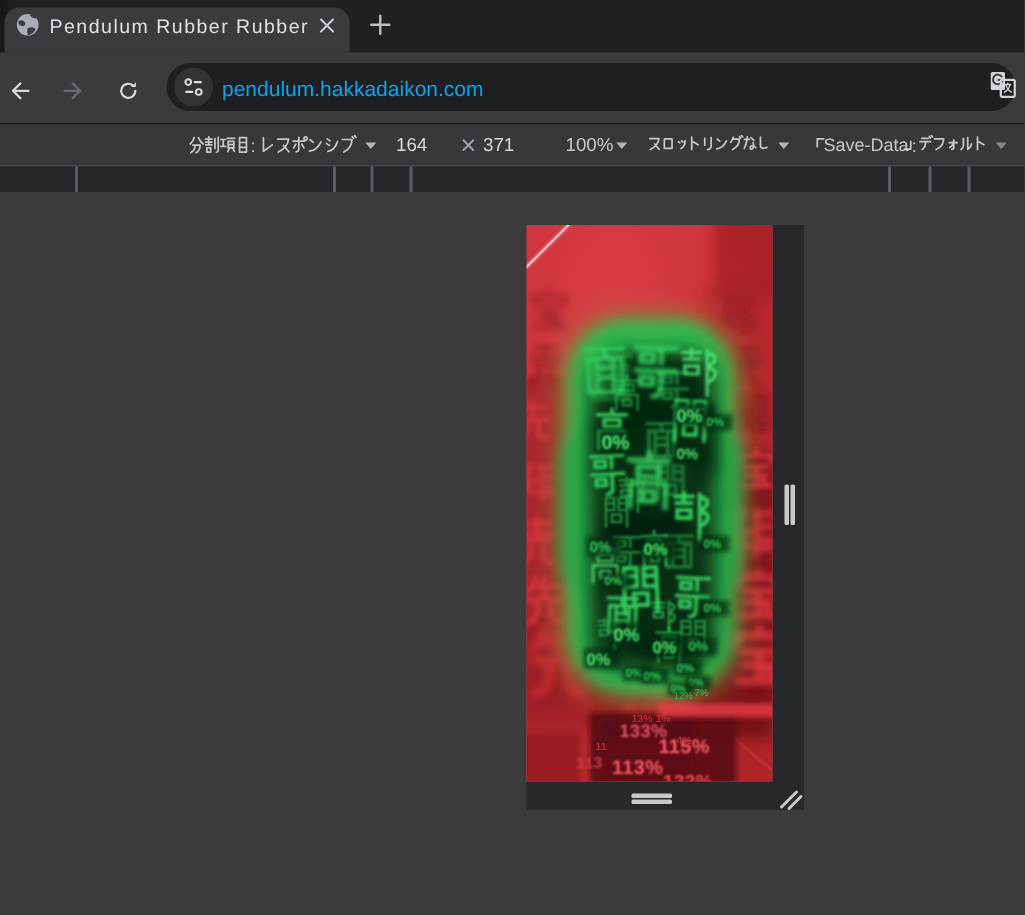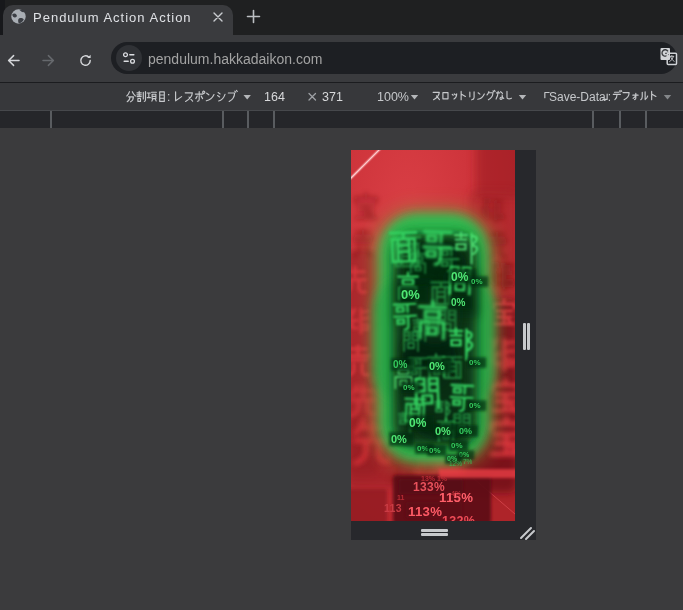--- a/index.html
+++ b/index.html
@@ -13,21 +13,21 @@
 <div class="abs" style="left:0;top:0;width:683px;height:35px;background:#1f2021;"></div>
 <div class="abs" style="left:0;top:0;width:5px;height:35px;background:#17181b;"></div>
 <div class="abs" style="left:3px;top:5px;width:230px;height:30px;background:#3a3b3e;border-radius:10px 10px 0 0;"></div>
 
 <svg class="abs" style="left:10px;top:8px" width="17" height="17" viewBox="0 0 17 17">
   <circle cx="8.5" cy="8.5" r="7.2" fill="#a9aeb4"></circle>
   <path d="M2.2,6.5 C4,5 5.5,5.5 6.5,6.8 C7.5,8 6.6,9.2 5.2,9.4 C3.8,9.6 2.5,8.5 2.2,6.5 Z" fill="#3b3e44"></path>
   <path d="M9.5,2 C11,3.2 11.8,4.4 13.5,4.2 C14.8,4 14.2,2.8 12.8,2.1 C11.6,1.5 10.2,1.6 9.5,2 Z" fill="#3b3e44"></path>
   <path d="M9,10.5 C10.5,9.8 12.5,10 13.8,11.5 C12.8,13.8 10.8,15.2 8.7,15.5 C8,13.5 7.8,11.3 9,10.5 Z" fill="#3b3e44"></path>
 </svg>
-<div class="abs" style="left:33px;top:10px;font-size:13px;color:#dfe1e5;letter-spacing:1px;">Pendulum Action Action</div>
+<div class="abs" style="left:33px;top:10px;font-size:13px;color:#dfe1e5;letter-spacing:1px;">Pendulum Rubber Rubber</div>
 
 <svg class="abs" style="left:212px;top:11px" width="12" height="12" viewBox="0 0 12 12">
   <path d="M2,2 L10,10 M10,2 L2,10" stroke="#c9ccd0" stroke-width="1.4" stroke-linecap="round"></path>
 </svg>
 
 <svg class="abs" style="left:246px;top:9px" width="15" height="15" viewBox="0 0 15 15">
   <path d="M7.5,1.5 V13.5 M1.5,7.5 H13.5" stroke="#bcbfc3" stroke-width="1.6" stroke-linecap="round"></path>
 </svg>
 
 <div class="abs" style="left:0;top:35px;width:683px;height:47px;background:#3a3b3e;"></div>
@@ -47,21 +47,21 @@
 
 <div class="abs" style="left:111px;top:42px;width:566px;height:32px;background:#1d1f23;border-radius:16px;"></div>
 <div class="abs" style="left:116px;top:45px;width:26px;height:26px;background:#303236;border-radius:13px;"></div>
 
 <svg class="abs" style="left:121px;top:50px" width="16" height="16" viewBox="0 0 16 16">
   <circle cx="4.5" cy="4.7" r="1.9" stroke="#dcdee2" stroke-width="1.3" fill="none"></circle>
   <path d="M8.8,4.7 H12.8" stroke="#dcdee2" stroke-width="1.5" stroke-linecap="round"></path>
   <circle cx="11.5" cy="11.3" r="1.9" stroke="#dcdee2" stroke-width="1.3" fill="none"></circle>
   <path d="M3.2,11.3 H7.2" stroke="#dcdee2" stroke-width="1.5" stroke-linecap="round"></path>
 </svg>
-<div class="abs" style="left:148px;top:51px;font-size:14px;color:#a3a3a3;">pendulum.hakkadaikon.com</div>
+<div class="abs" style="left:148px;top:51px;font-size:14px;color:#0ea5e9;">pendulum.hakkadaikon.com</div>
 
 <svg class="abs" style="left:659px;top:47px" width="19" height="19" viewBox="0 0 19 19">
   <rect x="1.5" y="1" width="9.5" height="12" rx="1" fill="#d2d4d8"></rect>
   <path d="M9,4.4 A3.2,3.2 0 1 0 9.3,6.7 L9.3,6.4 H6.2" fill="none" stroke="#3b3d41" stroke-width="1.35"></path>
   <rect x="8.2" y="6.2" width="9.3" height="11.3" rx="1" fill="none" stroke="#d2d4d8" stroke-width="1.5"></rect>
   <path d="M10.5,9.3 H15.2 M12.8,8.2 V9.3 M14.3,9.4 C13.8,12 12,13.8 10.3,14.8 M11.5,9.4 C12.2,11.8 13.8,13.6 15.5,14.6" stroke="#d2d4d8" stroke-width="0.9" fill="none"></path>
 </svg>
 
 <div class="abs" style="left:0;top:82px;width:683px;height:1px;background:#1b1c1f;"></div>
 <div class="abs" style="left:0;top:83px;width:683px;height:27px;background:#37383b;"></div>

